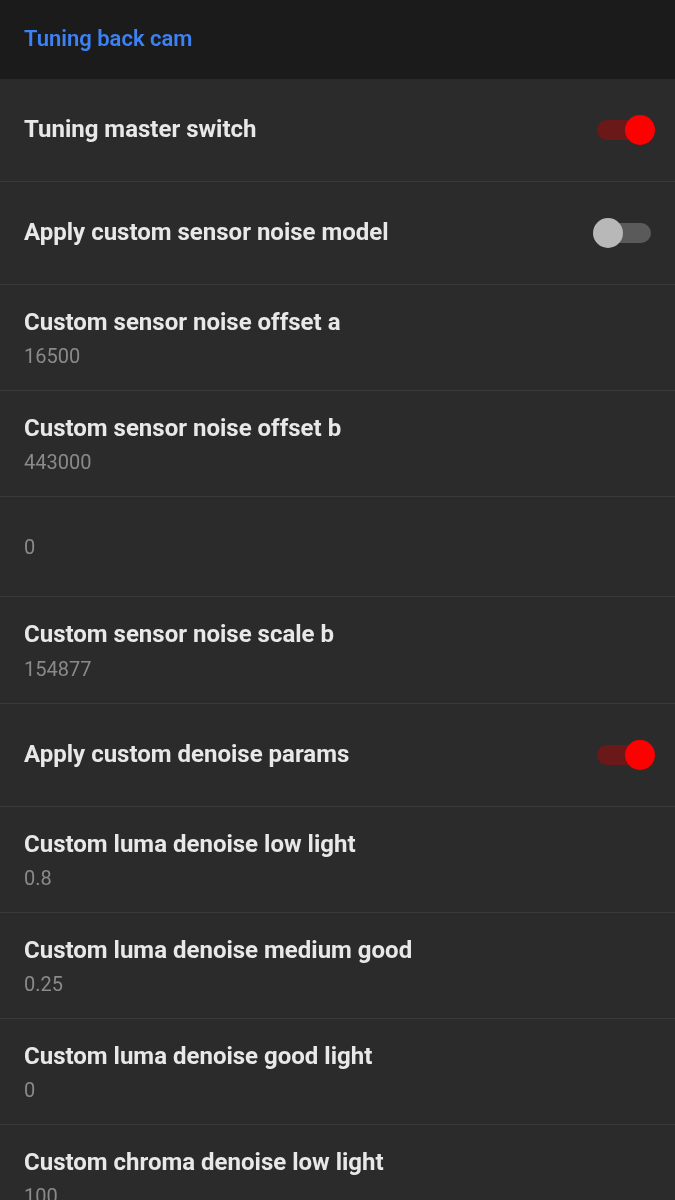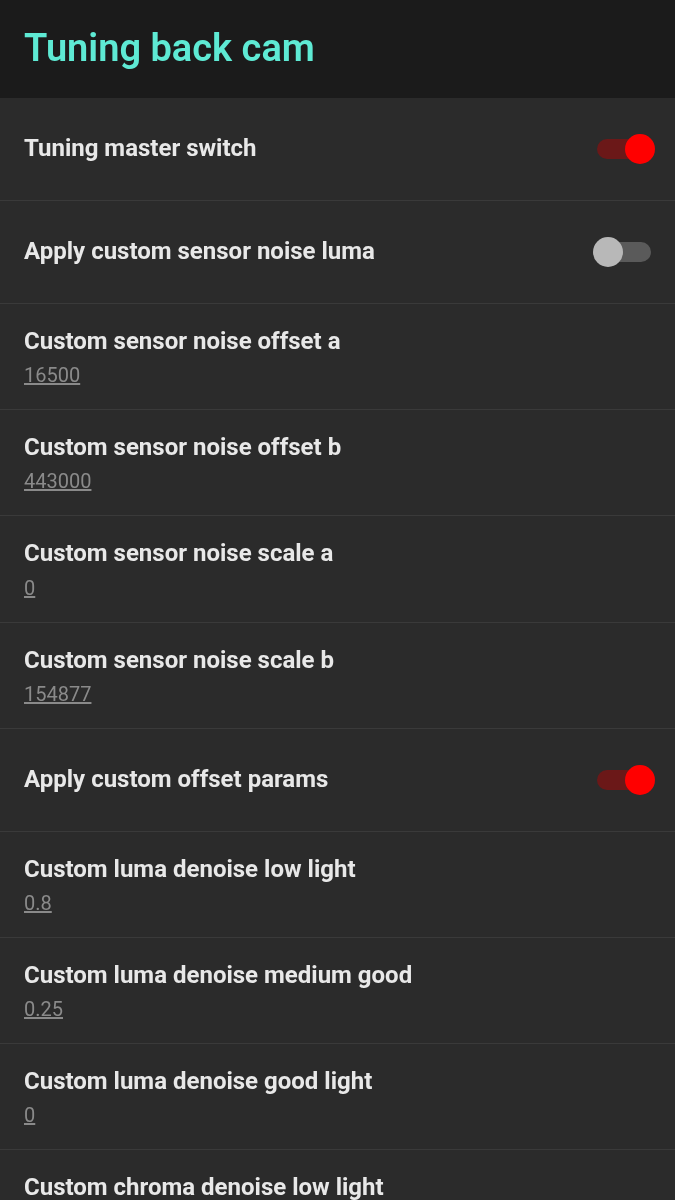--- a/index.html
+++ b/index.html
@@ -13,23 +13,23 @@
       background: #2b2b2b;
       font-family: Roboto, -apple-system, BlinkMacSystemFont, "Segoe UI", sans-serif;
       color: #e8e8e8;
       overflow: hidden;
     }
     .header {
       background: #1b1b1b;
       padding: 26px 24px 28px 24px;
     }
     .header-title {
-      font-size: 38px;
+      font-size: 22px;
       font-weight: 600;
-      color: #5eead4;
+      color: #3b82f6;
     }
     .settings-list {
       background: #2b2b2b;
     }
     .setting-row {
       display: flex;
       align-items: center;
       justify-content: space-between;
       padding: 0 24px;
       border-bottom: 1px solid #3a3a3a;
@@ -45,21 +45,20 @@
       font-size: 24px;
       font-weight: 700;
       color: #e8e8e8;
       line-height: 1.3;
     }
     .setting-value {
       font-size: 20px;
       font-weight: 400;
       color: #8a8a8a;
       line-height: 1.2;
-      text-decoration: underline;
     }
     .toggle {
       position: relative;
       width: 54px;
       height: 20px;
       border-radius: 10px;
       flex-shrink: 0;
     }
     .toggle-knob {
       position: absolute;
@@ -104,21 +103,21 @@
     <div class="setting-text">
       <div class="setting-label">Tuning master switch</div>
     </div>
     <div class="toggle on">
       <div class="toggle-knob"></div>
     </div>
   </div>
 
   <div class="setting-row toggle-only">
     <div class="setting-text">
-      <div class="setting-label">Apply custom sensor noise luma</div>
+      <div class="setting-label">Apply custom sensor noise model</div>
     </div>
     <div class="toggle off">
       <div class="toggle-knob"></div>
     </div>
   </div>
 
   <div class="setting-row with-value">
     <div class="setting-text">
       <div class="setting-label">Custom sensor noise offset a</div>
       <div class="setting-value">16500</div>
@@ -127,35 +126,34 @@
 
   <div class="setting-row with-value">
     <div class="setting-text">
       <div class="setting-label">Custom sensor noise offset b</div>
       <div class="setting-value">443000</div>
     </div>
   </div>
 
   <div class="setting-row with-value">
     <div class="setting-text">
-      <div class="setting-label">Custom sensor noise scale a</div>
       <div class="setting-value">0</div>
     </div>
   </div>
 
   <div class="setting-row with-value">
     <div class="setting-text">
       <div class="setting-label">Custom sensor noise scale b</div>
       <div class="setting-value">154877</div>
     </div>
   </div>
 
   <div class="setting-row toggle-only">
     <div class="setting-text">
-      <div class="setting-label">Apply custom offset params</div>
+      <div class="setting-label">Apply custom denoise params</div>
     </div>
     <div class="toggle on">
       <div class="toggle-knob"></div>
     </div>
   </div>
 
   <div class="setting-row with-value">
     <div class="setting-text">
       <div class="setting-label">Custom luma denoise low light</div>
       <div class="setting-value">0.8</div>

